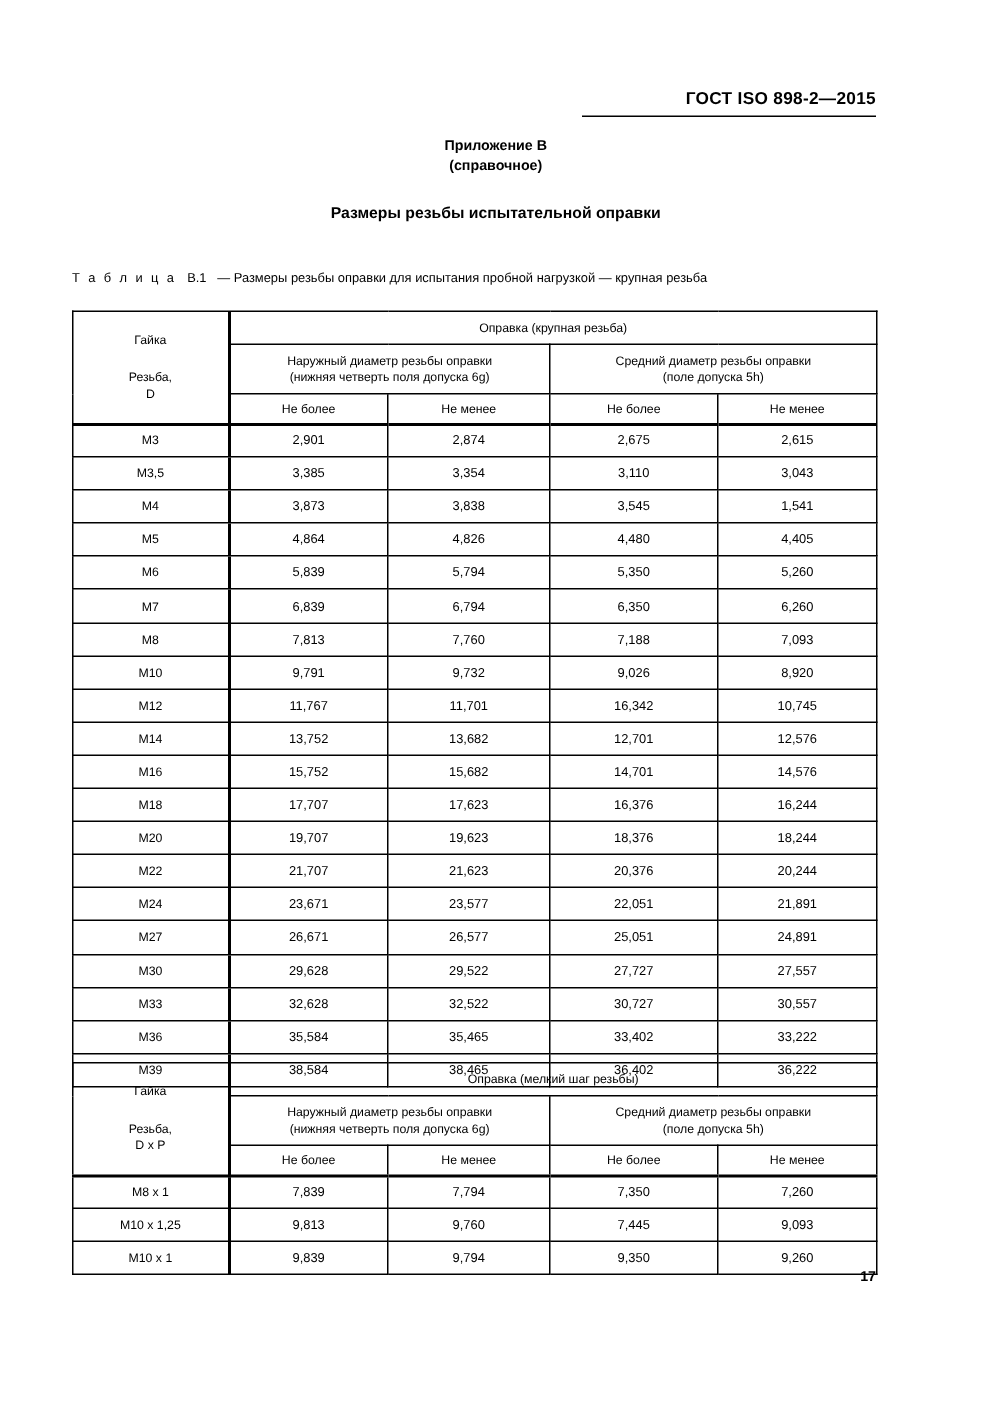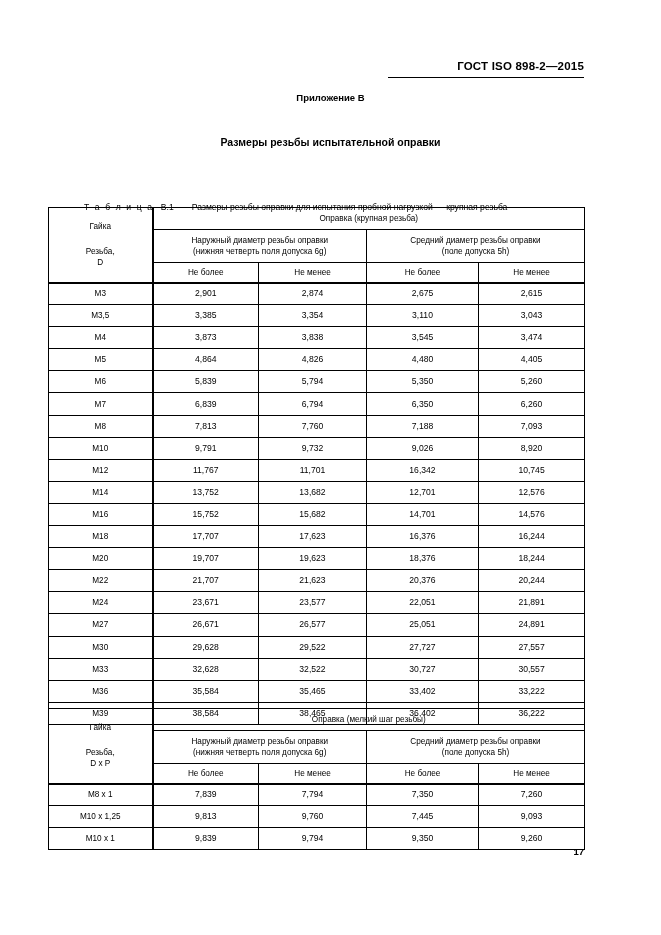--- a/index.html
+++ b/index.html
@@ -71,21 +71,21 @@
   
   .tbl-caption {
     position: absolute;
     left: 48px;
     font-size: 8.6px;
     white-space: nowrap;
   }
   .tbl-caption .sp {
     letter-spacing: 1.6px;
   }
-  #caption-b1 { top: 202px; margin-left: 36px; }
+  #caption-b1 { top: 180px; }
   #caption-b2 { top: 686px; }
 
   
   table.gost {
     position: absolute;
     left: 48px;
     width: 536px;
     border-collapse: collapse;
     table-layout: fixed;
     font-size: 8.2px;
@@ -149,20 +149,21 @@
 </head>
 <body>
 
 <div class="page">
 
   <div class="doc-header">ГОСТ ISO 898-2—2015</div>
   <div class="doc-header-rule"></div>
 
   <div class="annex-title">
     <div>Приложение В</div>
+    <div class="annex-sub">(справочное)</div>
   </div>
 
   <div class="annex-heading">Размеры резьбы испытательной оправки</div>
 
   <div class="tbl-caption" id="caption-b1">
     <span class="sp">Т а б л и ц а</span>
     <span>&nbsp;</span>
     <span>В.1</span>
     <span>&nbsp;</span>
     <span>— Размеры резьбы оправки для испытания пробной нагрузкой — крупная резьба</span>
@@ -216,21 +217,21 @@
           <td class="cell-val">3,385</td>
           <td class="cell-val">3,354</td>
           <td class="cell-val">3,110</td>
           <td class="cell-val">3,043</td>
         </tr>
         <tr class="h-row">
           <td class="col-sep-right cell-key">M4</td>
           <td class="cell-val">3,873</td>
           <td class="cell-val">3,838</td>
           <td class="cell-val">3,545</td>
-          <td class="cell-val">3,474</td>
+          <td class="cell-val">1,541</td>
         </tr>
         <tr class="h-row">
           <td class="col-sep-right cell-key">M5</td>
           <td class="cell-val">4,864</td>
           <td class="cell-val">4,826</td>
           <td class="cell-val">4,480</td>
           <td class="cell-val">4,405</td>
         </tr>
         <tr class="h-row">
           <td class="col-sep-right cell-key">M6</td>

